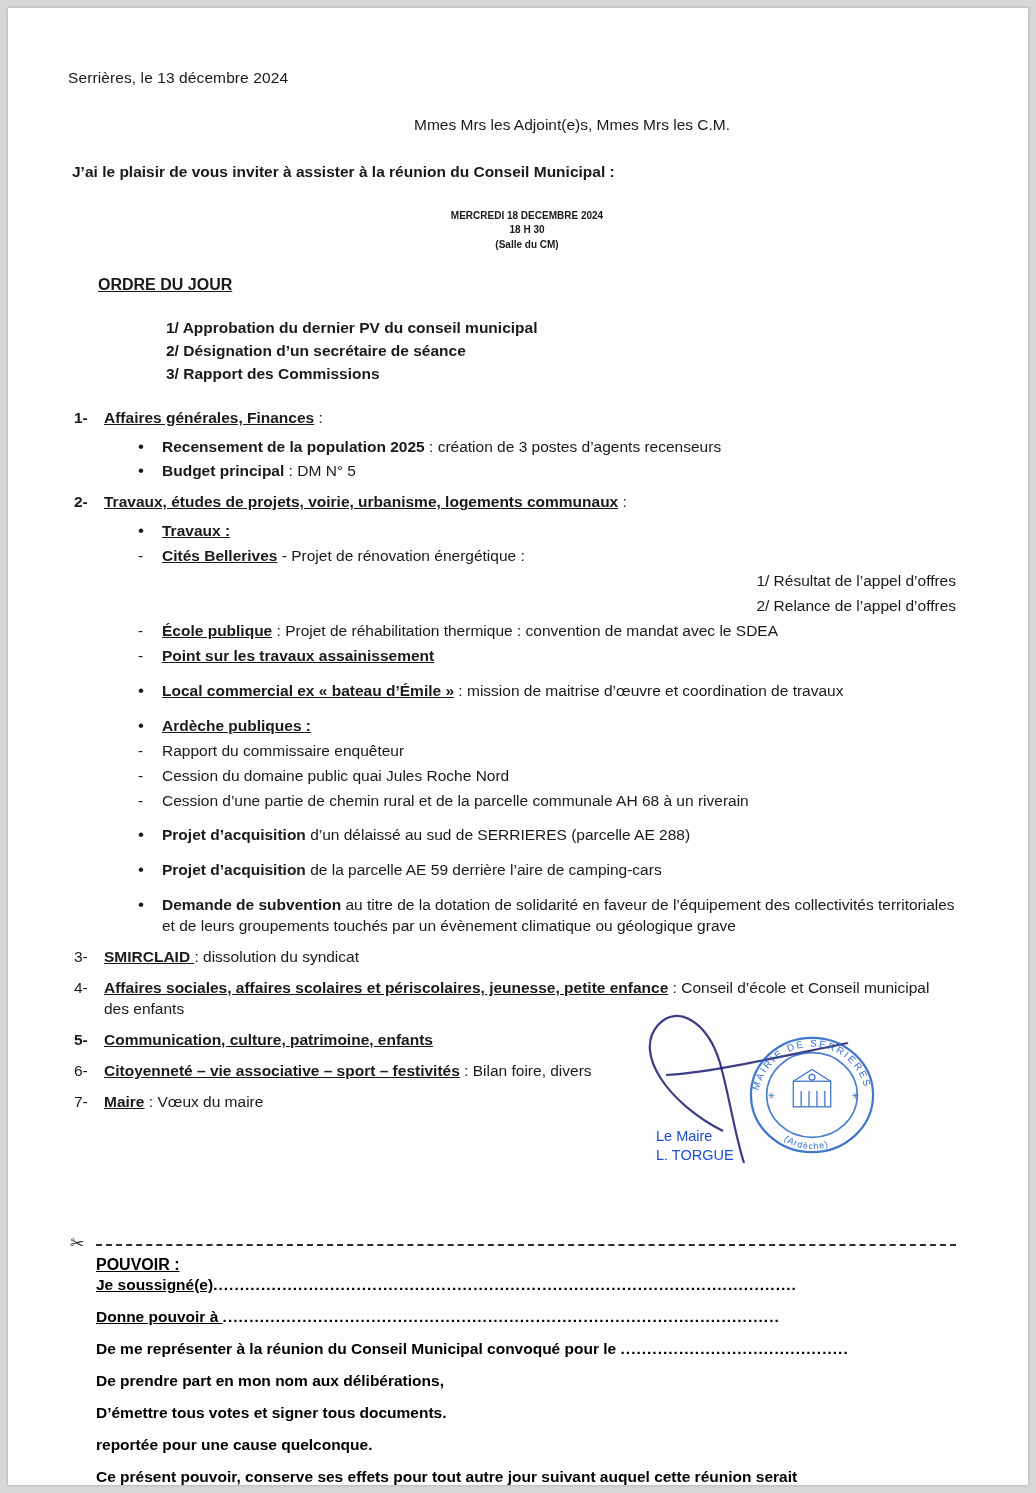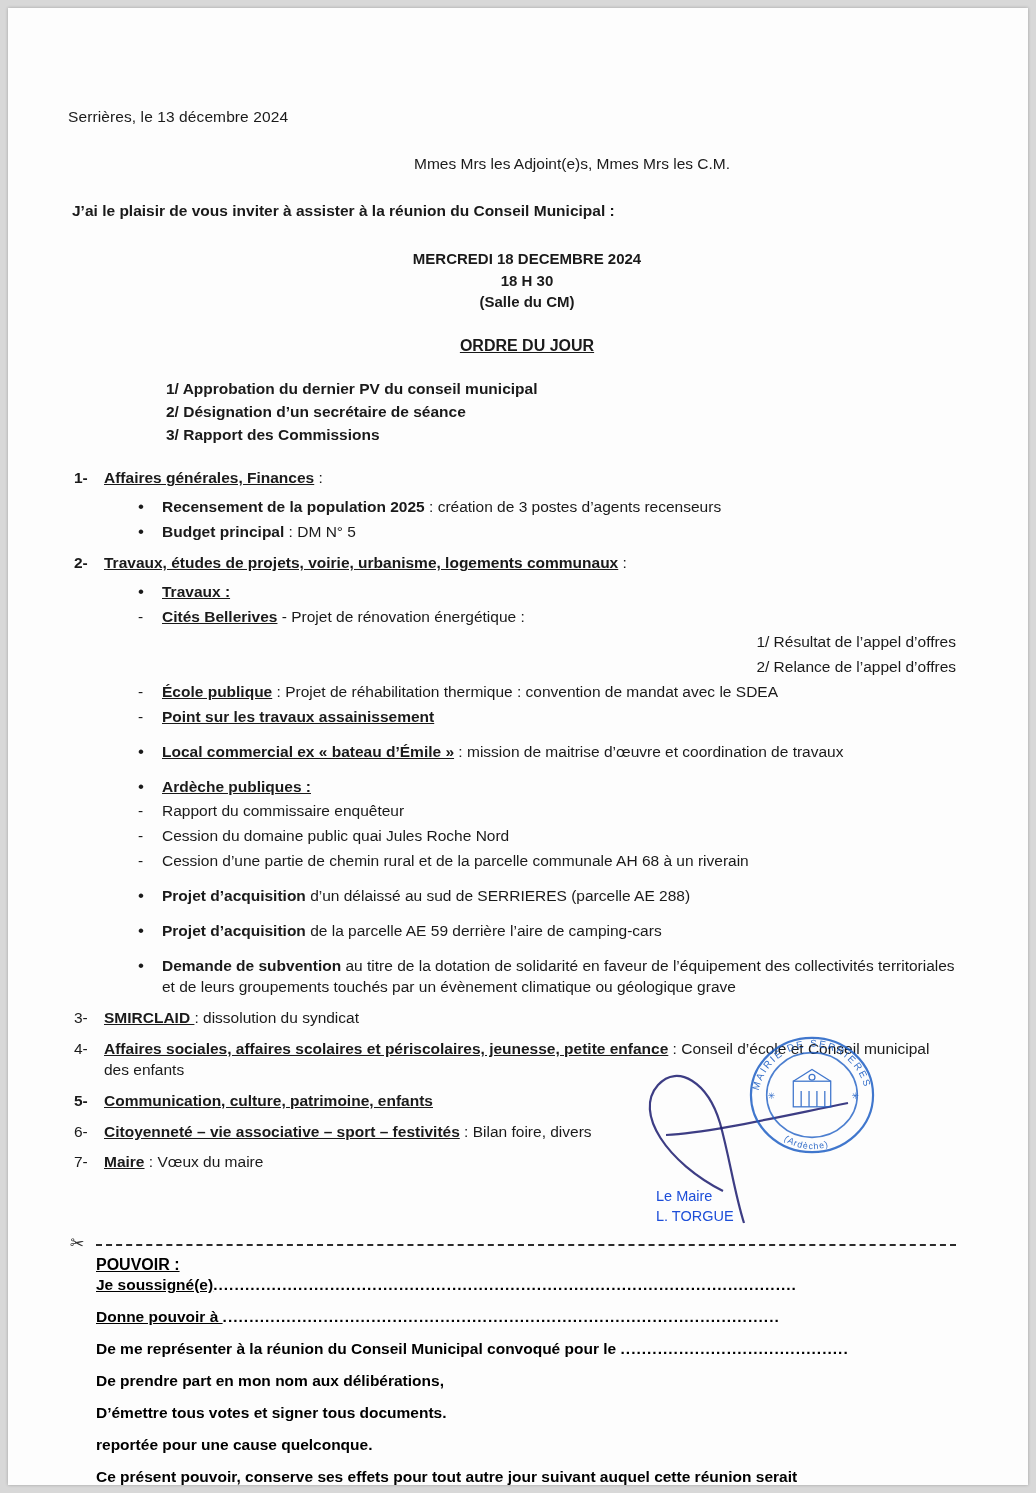--- a/index.html
+++ b/index.html
@@ -25,21 +25,20 @@
     overflow: hidden;
   }
   .doc {
     position: absolute;
     left: 0; top: 0; right: 0; bottom: 0;
     padding: 60px 72px 0 60px;
     box-sizing: border-box;
     color: #1a1a1a;
     font-size: 15.5px;
     line-height: 1.35;
-    margin-top: 39px;
   }
   .date-line {
     font-size: 15.5px;
     margin-bottom: 26px;
     letter-spacing: 0.1px;
   }
   .addressees {
     text-align: center;
     font-size: 15.5px;
     margin-left: 120px;
@@ -47,27 +46,26 @@
   }
   .intro {
     font-weight: bold;
     font-size: 15.5px;
     margin-left: 4px;
     margin-bottom: 26px;
   }
   .meeting {
     text-align: center;
     font-weight: bold;
-    font-size: 15px;
+    font-size: 10px;
     line-height: 1.45;
     margin-left: 30px;
     margin-bottom: 22px;
   }
   .agenda-title {
-    text-align: center;
     font-weight: bold;
     font-size: 16px;
     text-decoration: underline;
     margin-left: 30px;
     margin-bottom: 20px;
   }
   .numbered {
     font-weight: bold;
     font-size: 15.5px;
     margin-left: 98px;

